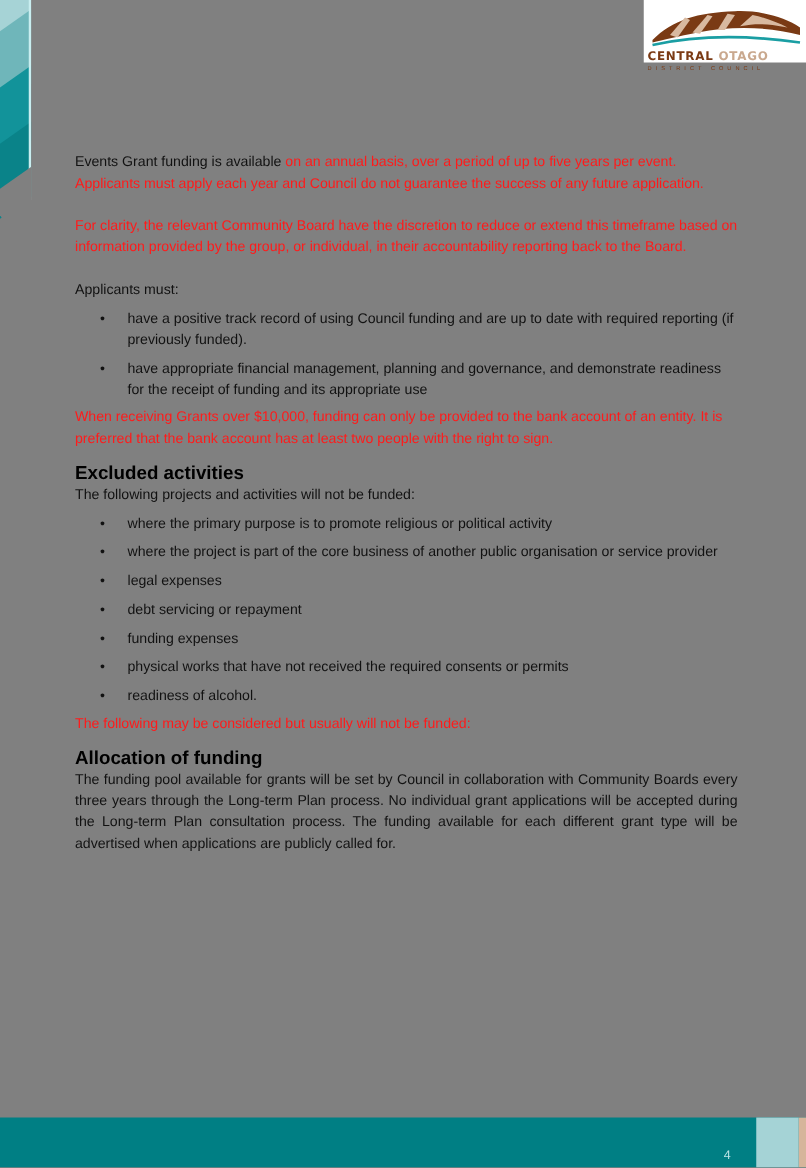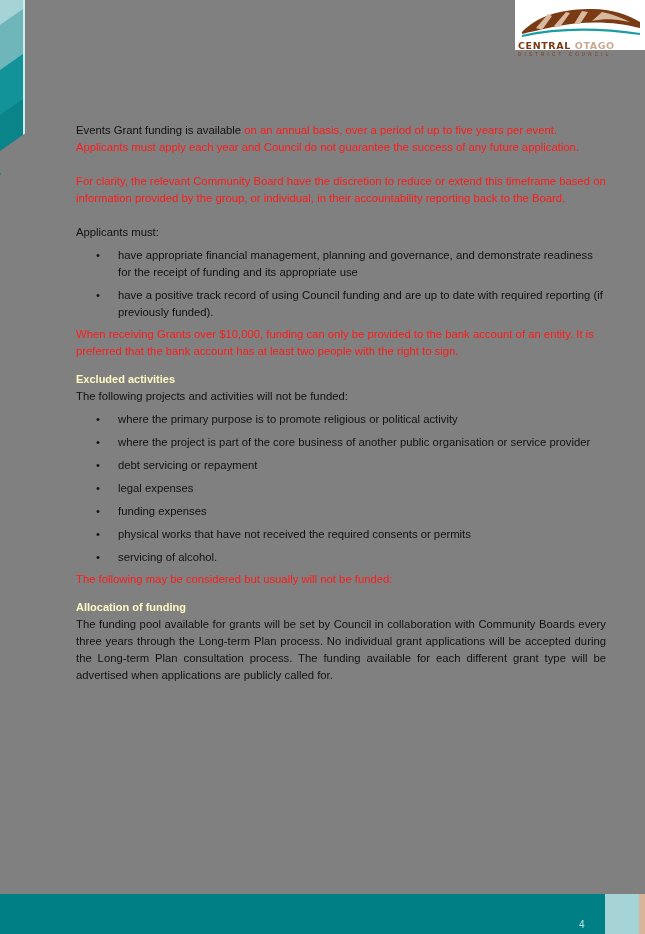--- a/index.html
+++ b/index.html
@@ -33,37 +33,37 @@
       font-size: 9.5px; letter-spacing: 0.6px; white-space: nowrap;
     }
     .logo .brand .w1 { color: #7a3a14; }
     .logo .brand .w2 { color: #c9a88e; }
     .logo .sub {
       position: absolute; left: 3px; top: 52px; width: 124px;
       font-size: 4.5px; letter-spacing: 3.2px; color: #7a3a14; white-space: nowrap;
     }
 
     .content {
-      position: absolute; left: 76px; top: 122px; width: 530px;
+      position: absolute; left: 60px; top: 122px; width: 530px;
       font-size: 11.3px; line-height: 17px;
     }
     .red { color: #ff1a1a; }
     p { margin: 0; }
     .gap16 { margin-top: 17px; }
     .gap6 { margin-top: 5px; }
     ul { list-style: none; }
     ul li {
       position: relative; padding-left: 42px; margin-top: 6px;
     }
     ul li::before {
       content: "\2022"; position: absolute; left: 20px; top: 0;
     }
     ul.redlist li::before { color: #ff1a1a; }
     h2 {
-      color: #fef9c3; font-size: 11px; font-weight: bold;
+      color: #000000; font-size: 15px; font-weight: bold;
       line-height: 18px; margin-top: 10px;
     }
     .justify { text-align: justify; }
 
     .footer {
       position: absolute; left: 0; top: 894px; width: 645px; height: 40px;
       background: #007f84;
     }
     .footer .pagenum {
       position: absolute; left: 579px; top: 25px; font-size: 10px; color: #bde6e8;
@@ -104,35 +104,35 @@
 </div>
 
 <div class="content">
   <p>
     <span>Events Grant funding is available </span><span class="red">on an annual basis, over a period of up to five years per event. Applicants must apply each year and Council do not guarantee the success of any future application.</span>
   </p>
   <p class="red gap16">For clarity, the relevant Community Board have the discretion to reduce or extend this timeframe based on information provided by the group, or individual, in their accountability reporting back to the Board.</p>
 
   <p class="gap16">Applicants must:</p>
   <ul style="margin-top:2px;">
+    <li>have a positive track record of using Council funding and are up to date with required reporting (if previously funded).</li>
     <li>have appropriate financial management, planning and governance, and demonstrate readiness for the receipt of funding and its appropriate use</li>
-    <li>have a positive track record of using Council funding and are up to date with required reporting (if previously funded).</li>
   </ul>
   <p class="red gap6">When receiving Grants over $10,000, funding can only be provided to the bank account of an entity. It is preferred that the bank account has at least two people with the right to sign.</p>
 
   <h2>Excluded activities</h2>
   <p>The following projects and activities will not be funded:</p>
   <ul style="margin-top:2px;">
     <li>where the primary purpose is to promote religious or political activity</li>
     <li>where the project is part of the core business of another public organisation or service provider</li>
+    <li>legal expenses</li>
     <li>debt servicing or repayment</li>
-    <li>legal expenses</li>
     <li>funding expenses</li>
     <li>physical works that have not received the required consents or permits</li>
-    <li>servicing of alcohol.</li>
+    <li>readiness of alcohol.</li>
   </ul>
   <p class="red gap6">The following may be considered but usually will not be funded:</p>
 
 
   <h2>Allocation of funding</h2>
   <p class="justify">The funding pool available for grants will be set by Council in collaboration with Community Boards every three years through the Long-term Plan process. No individual grant applications will be accepted during the Long-term Plan consultation process. The funding available for each different grant type will be advertised when applications are publicly called for.</p>
 </div>
 
 <div class="footer">
   <span class="pagenum">4</span>

